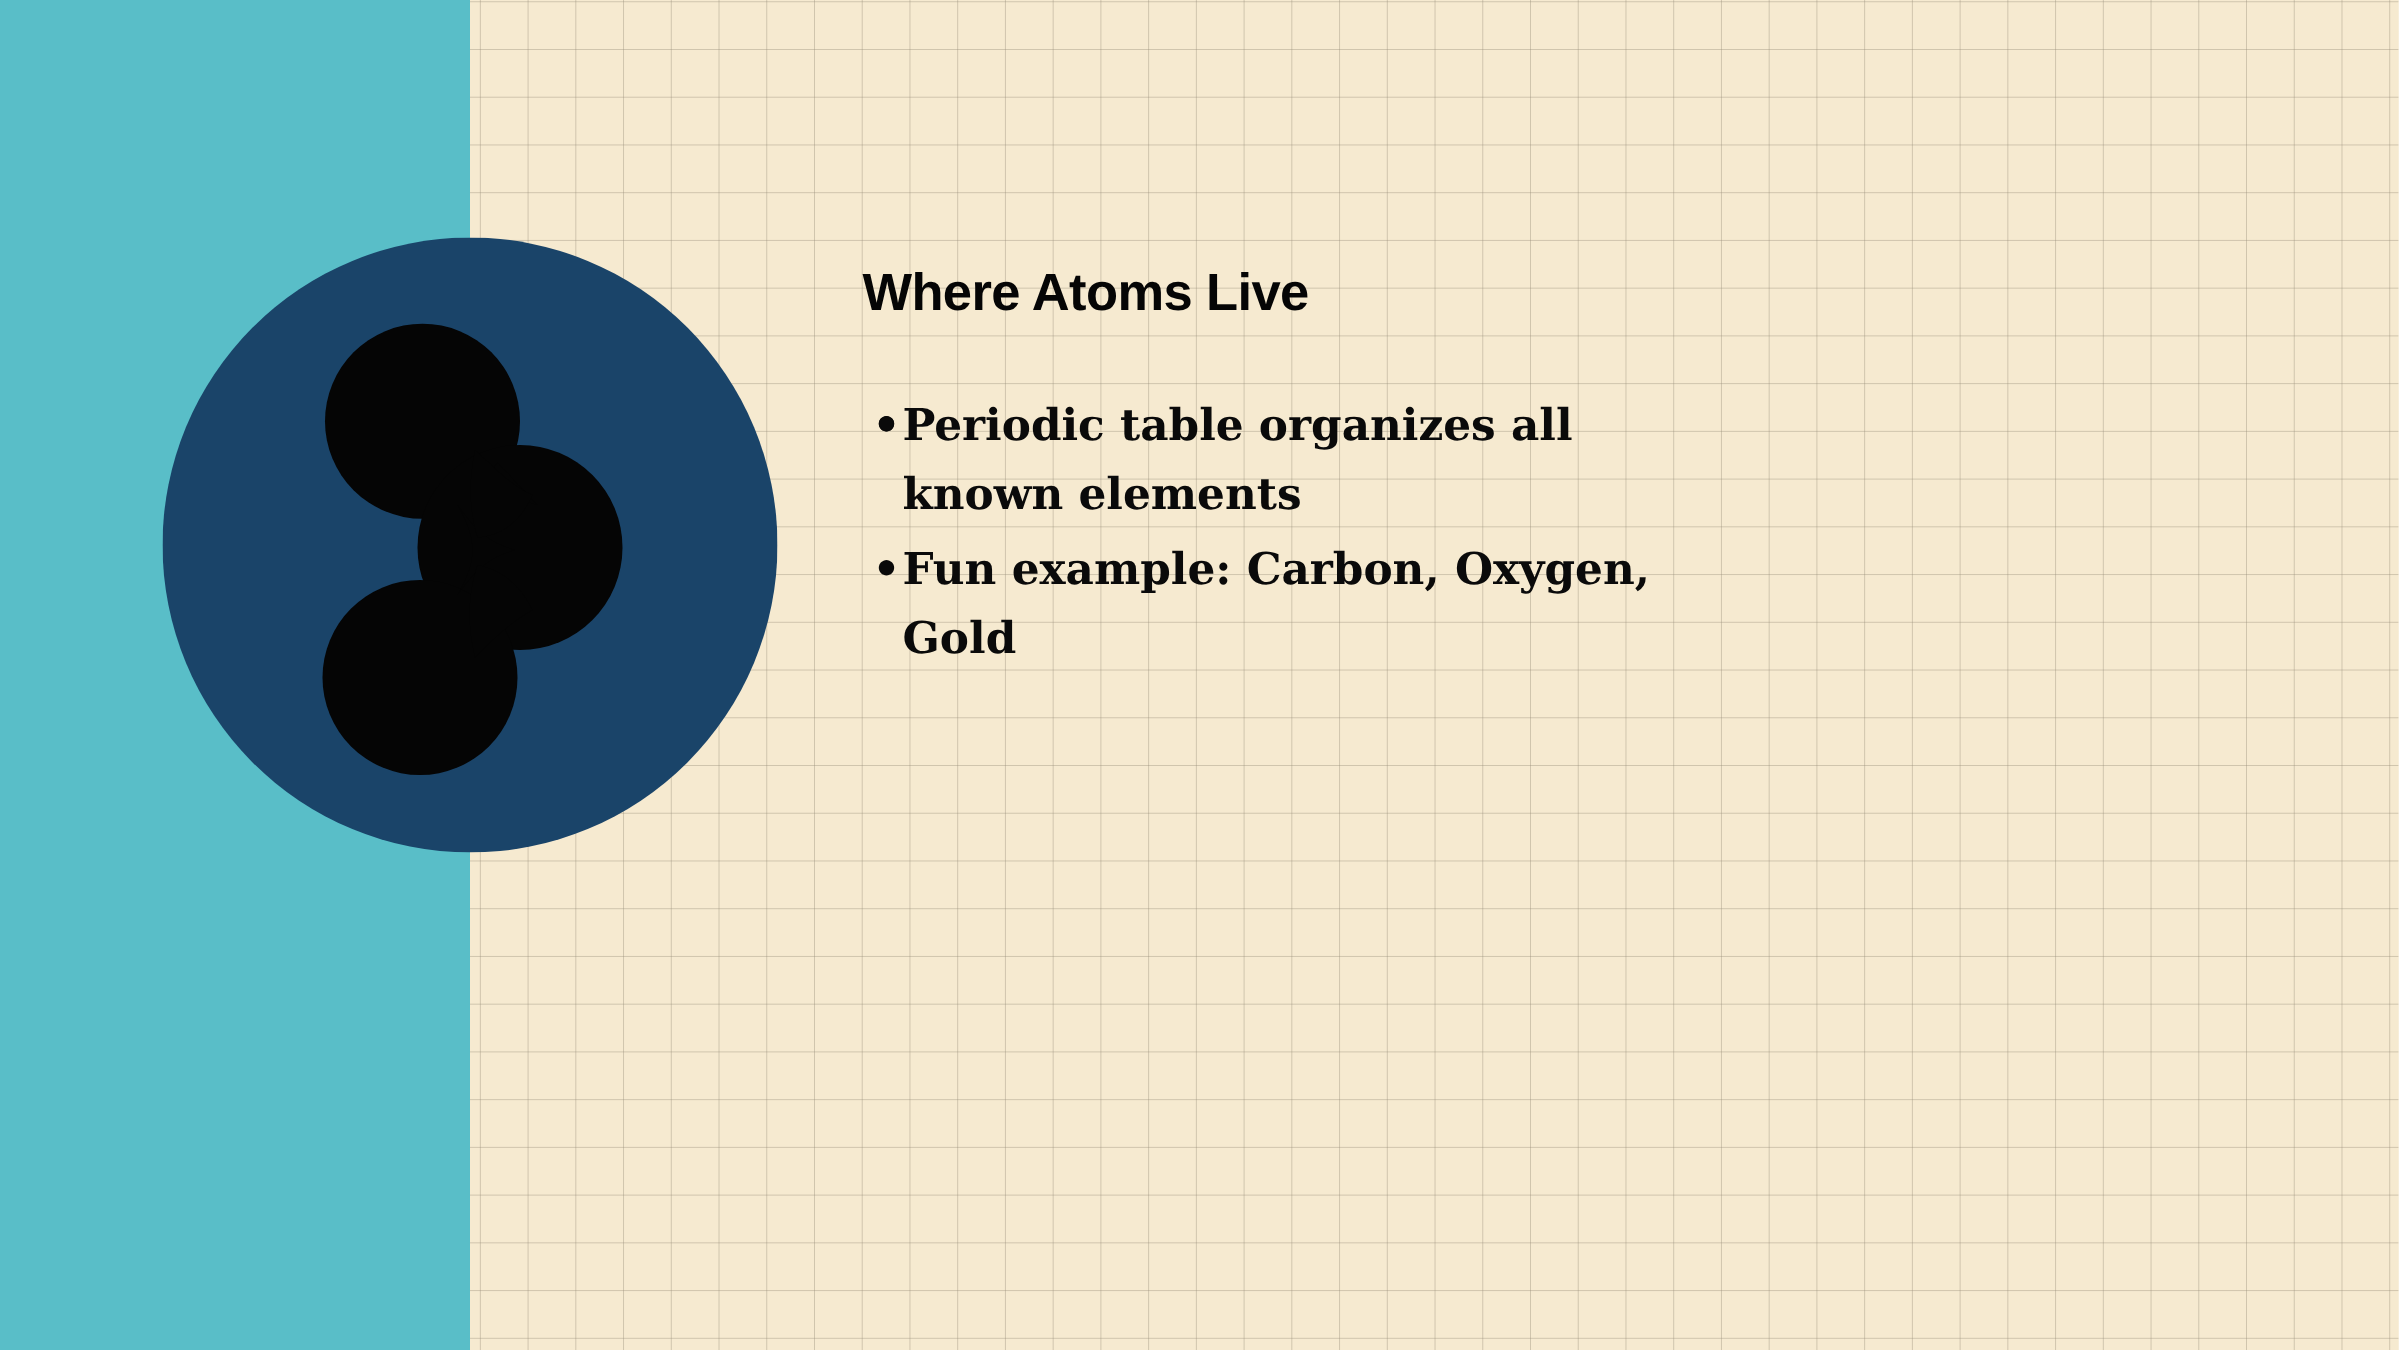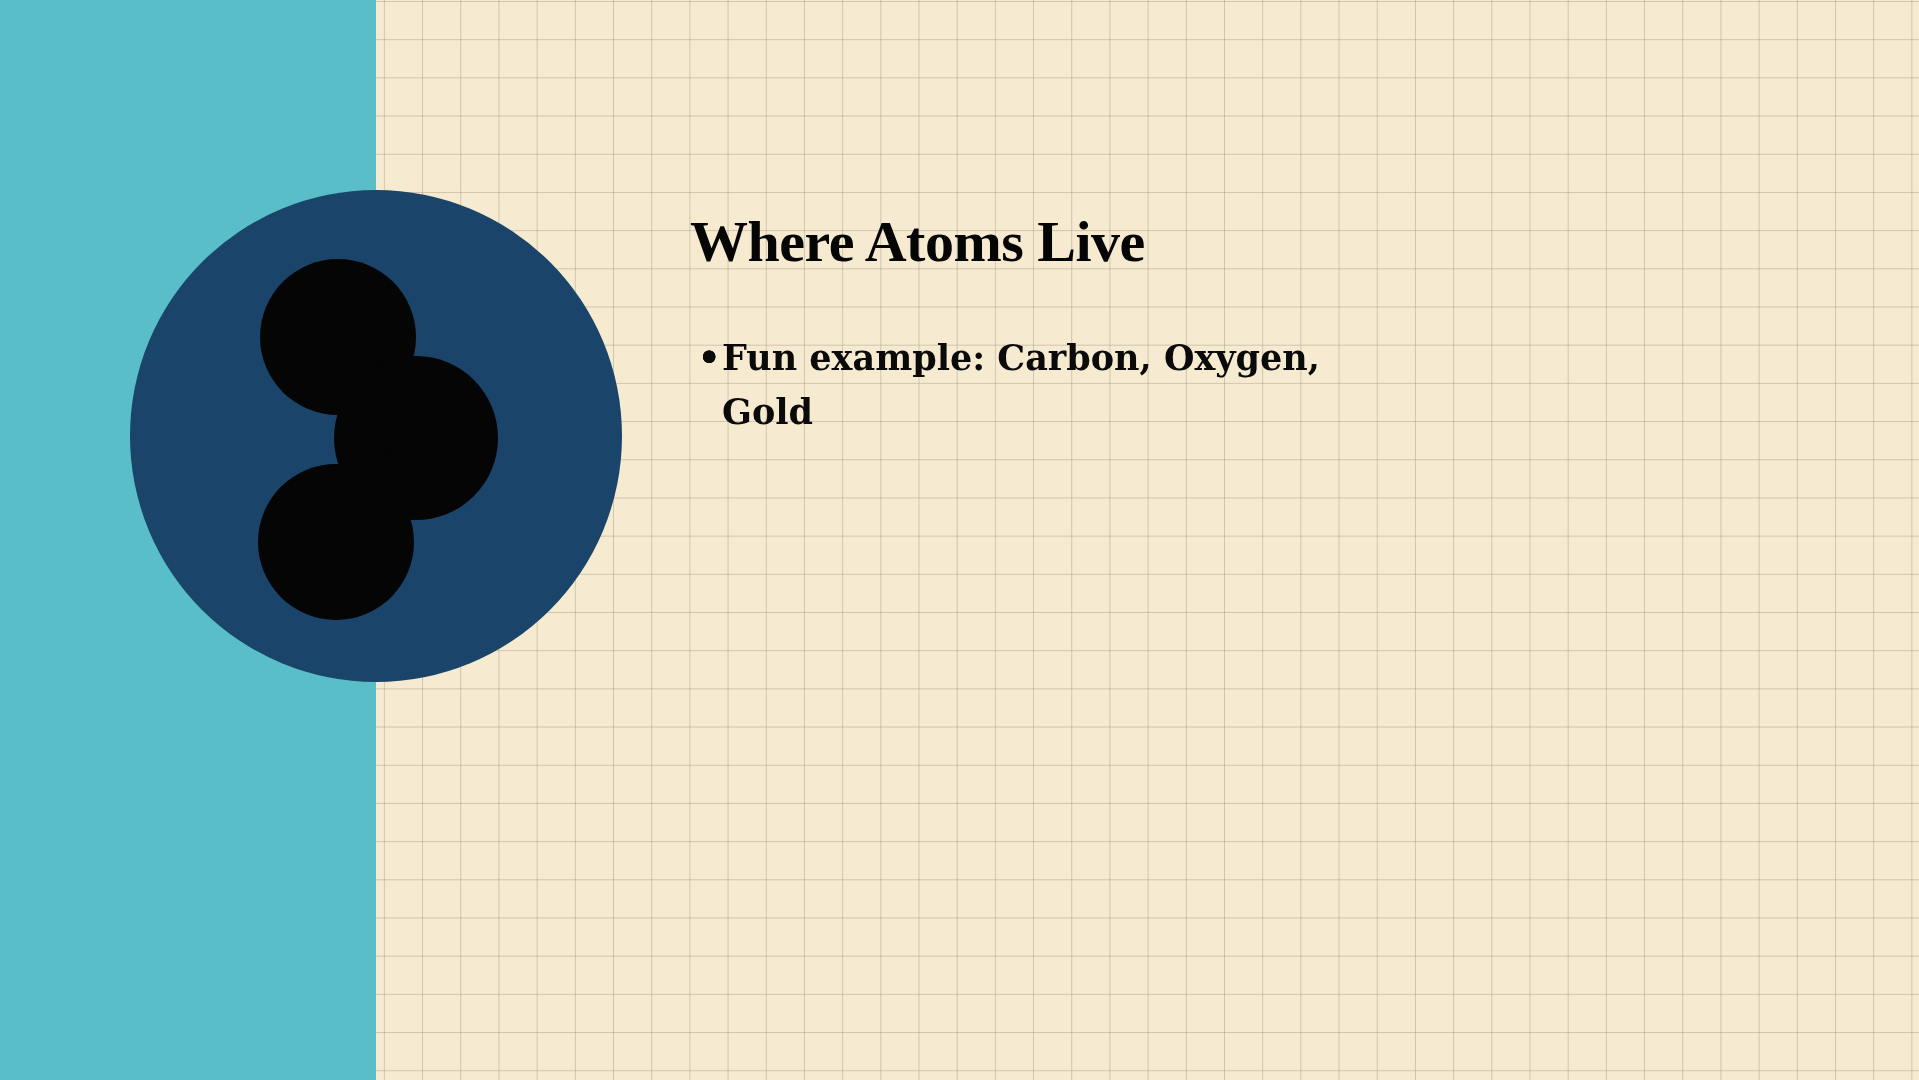--- a/index.html
+++ b/index.html
@@ -54,23 +54,23 @@
   
   #content {
     position: absolute;
     left: 690px;
     top: 212px;
     width: 1160px;
   }
 
   #slide-title {
     margin: 0;
-    font-family: Liberation Serif, serif;
+    font-family: Liberation Sans, sans-serif;
     font-weight: 700;
-    font-size: 58px;
+    font-size: 42px;
     line-height: 1.05;
     letter-spacing: -0.5px;
     color: #050505;
     white-space: nowrap;
   }
 
   #bullet-list {
     list-style: none;
     margin: 58px 0 0 0;
     padding: 0;
@@ -133,20 +133,21 @@
 
   <div id="content">
     <h1 id="slide-title">Where Atoms Live</h1>
 
     <ul id="bullet-list">
       <li>
         <span class="bullet-dot">•</span>
       </li>
       <li>
         <span class="bullet-dot">•</span>
+        <span>Periodic table organizes all known elements</span>
       </li>
       <li>
         <span class="bullet-dot">•</span>
         <span>Fun example: Carbon, Oxygen, Gold</span>
       </li>
     </ul>
   </div>
 
 </div>
 

